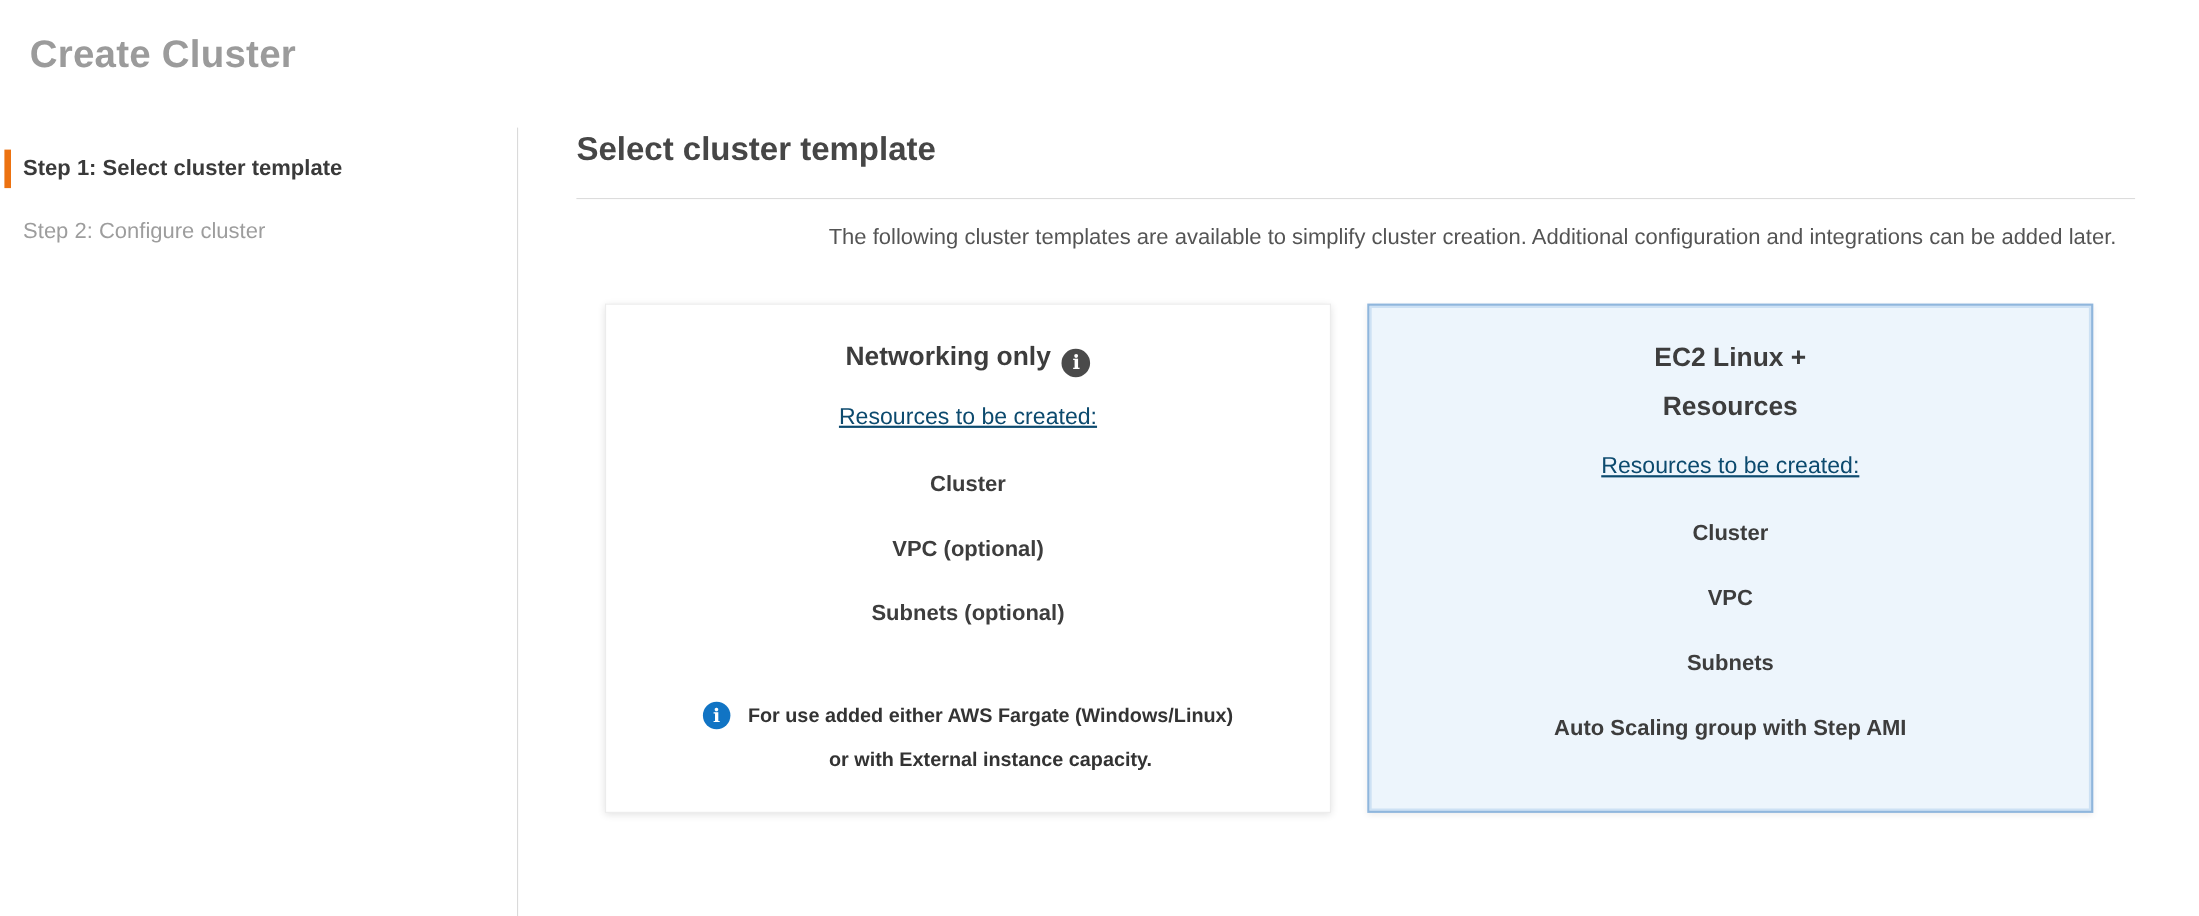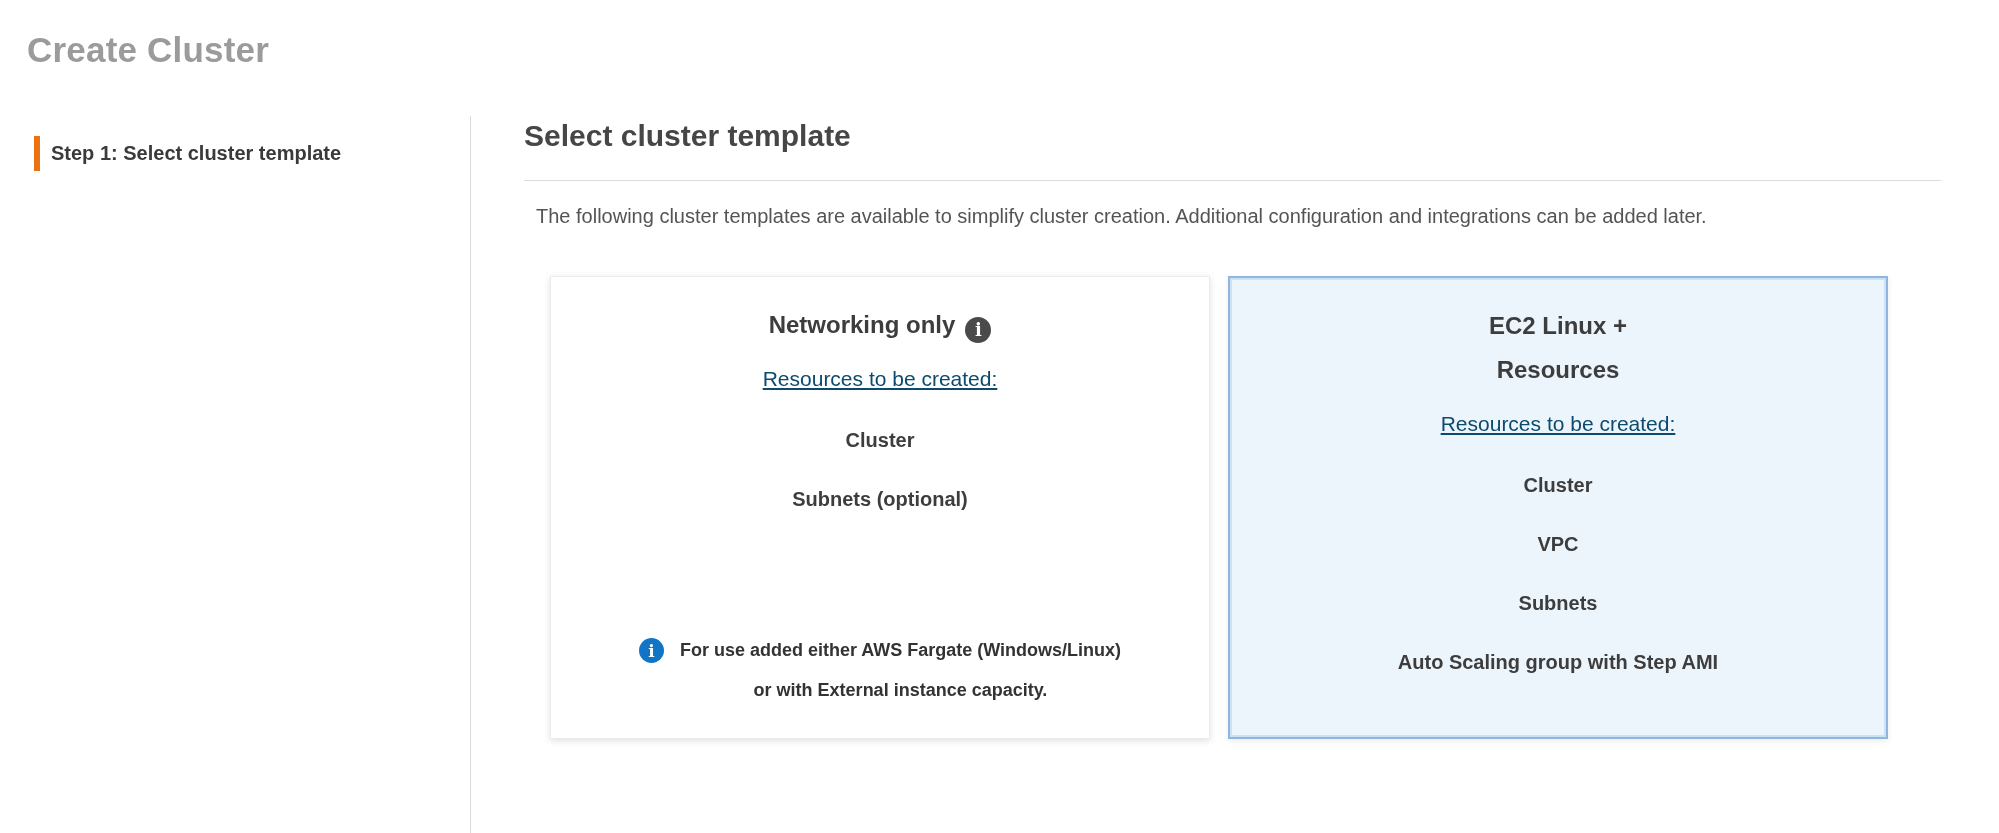--- a/index.html
+++ b/index.html
@@ -31,21 +31,21 @@
   .sidebar {
     width: 470px;
     flex: 0 0 470px;
     padding-top: 20px;
   }
   .step {
     font-size: 20px;
     color: var(--inactive-gray, #9d9d9d);
     border-left: 6px solid transparent;
     padding: 6px 0 6px 11px;
-    margin-left: 34px;
+    margin-left: 4px;
     margin-bottom: 22px;
     cursor: default;
     white-space: nowrap;
   }
   .step.active {
     border-left-color: var(--accent-orange, #ec7211);
     color: #3a3a3a;
     font-weight: bold;
   }
 
@@ -60,31 +60,32 @@
     font-size: 30px;
     font-weight: 700;
     color: #464646;
   }
   .rule {
     border: none;
     border-top: 1px solid #dcdcdc;
     margin: 27px 0 0 0;
   }
   .desc {
-    margin: 15px 0 0 12px;
+    margin: 15px 0 0 0;
     max-width: 1400px;
     font-size: 20px;
     line-height: 40px;
     color: #545454;
+    text-align: right;
   }
 
   
   .cards {
     display: flex;
-    gap: 18px;
+    gap: 33px;
     margin: 40px 0 0 26px;
   }
   .card {
     width: 660px;
     height: 463px;
     display: flex;
     flex-direction: column;
     text-align: center;
     padding: 26px 40px 28px;
     cursor: pointer;
@@ -163,33 +164,35 @@
   }
 </style>
 </head>
 <body>
 
 <h1 class="page-title">Create Cluster</h1>
 
 <div class="content">
   <aside class="sidebar">
       <div class="step active">Step 1: Select cluster template</div>
+      <div class="step">Step 2: Configure cluster</div>
     </aside>
 
   <main class="main">
     <h2 class="section-heading">Select cluster template</h2>
     <hr class="rule">
     <p class="desc">The following cluster templates are available to simplify cluster creation. Additional configuration and integrations can be added later.</p>
     <div class="cards">
         <div class="card plain">
           <div class="card-title">
             <div class="title-line"><span>Networking only</span><span class="info-icon dark">i</span></div>
           </div>
           <div class="resources-label">Resources to be created:</div>
           <div class="resource-item">Cluster</div>
+          <div class="resource-item">VPC (optional)</div>
           <div class="resource-item">Subnets (optional)</div>
           <div class="note">
             <span class="info-icon blue">i</span>
             <div class="note-text">
               <div>For use added either AWS Fargate (Windows/Linux)</div>
               <div>or with External instance capacity.</div>
             </div>
           </div>
         </div>
         <div class="card selected">

